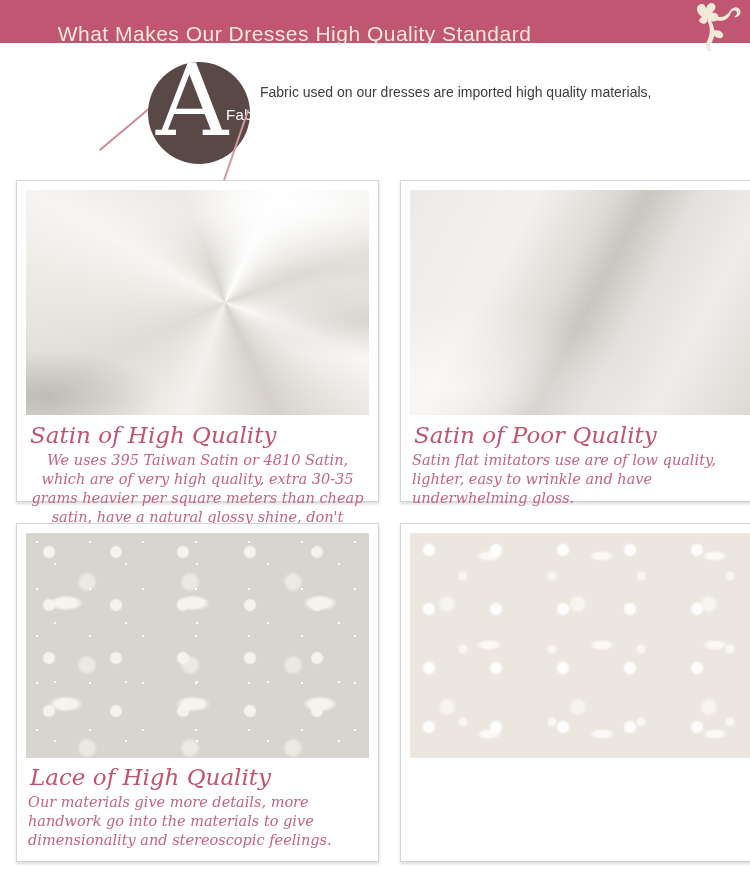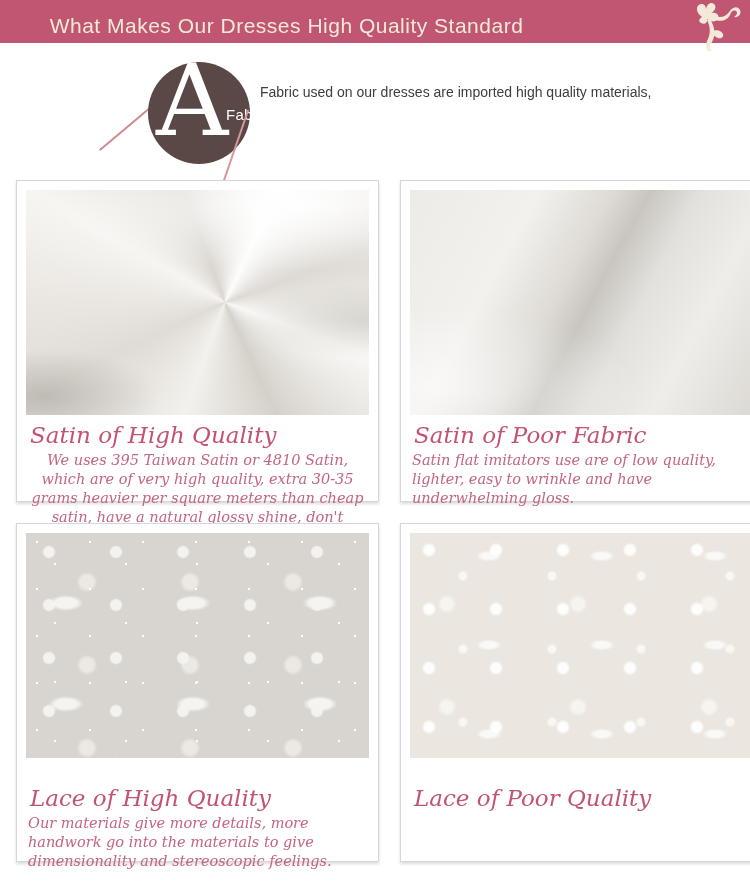--- a/index.html
+++ b/index.html
@@ -14,21 +14,21 @@
 
   
   .banner {
     position: absolute; top: 0; left: 0;
     width: 750px; height: 43px;
     background: #c05672;
   }
   .banner h1 {
     position: absolute; left: 0; top: 0;
     width: 565px; height: 26px;
-    margin: 4px;
+    margin: 12px;
     color: #f2e9d9;
     font-size: 21px; font-weight: normal;
     text-align: center; line-height: 43px;
     letter-spacing: 0.5px;
   }
   .flourish {
     position: absolute; right: 6px; top: 1px;
     width: 56px; height: 50px;
   }
 
@@ -120,21 +120,21 @@
   }
 
   figcaption { padding: 0 2px; }
   .card h2 {
     font-family: "DejaVu Serif", serif; font-style: italic;
     font-weight: normal;
     color: #c25371;
     font-size: 23px;
     margin: 7px 0 3px 2px;
   }
-  .card.row2 h2 { margin-top: 27px; }
+  .card.row2 h2 { margin-top: 6px; }
   .card p {
     font-family: "DejaVu Serif", serif; font-style: italic;
     color: #c46480;
     font-size: 14.5px; line-height: 1.32;
     margin: 2px 0 0 0;
   }
   .card .body-center { text-align: center; }
 </style>
 </head>
 <body>
@@ -175,34 +175,33 @@
       <div class="photo photo-satin-high"></div>
       <figcaption>
         <h2>Satin of High Quality</h2>
         <p class="body-center">We uses 395 Taiwan Satin or 4810 Satin, which are of very high quality, extra 30-35 grams heavier per square meters than cheap satin, have a natural glossy shine, don't wrinkle easily, and are easy to iron or wash.</p>
       </figcaption>
     </figure>
 
     <figure class="card row1">
       <div class="photo photo-satin-poor"></div>
       <figcaption>
-        <h2>Satin of Poor Fabric</h2>
+        <h2>Satin of Poor Quality</h2>
         <p>Satin flat imitators use are of low quality, lighter, easy to wrinkle and have underwhelming gloss.</p>
       </figcaption>
     </figure>
 
     <figure class="card row2">
       <div class="photo photo-lace-high"></div>
       <figcaption>
         <h2>Lace of High Quality</h2>
         <p>Our materials give more details, more handwork go into the materials to give dimensionality and stereoscopic feelings.</p>
       </figcaption>
     </figure>
 
     <figure class="card row2">
       <div class="photo photo-lace-poor"></div>
       <figcaption>
-        <h2>Lace of Poor Quality</h2>
       </figcaption>
     </figure>
 
   </main>
 </div>
 
 </body></html>

